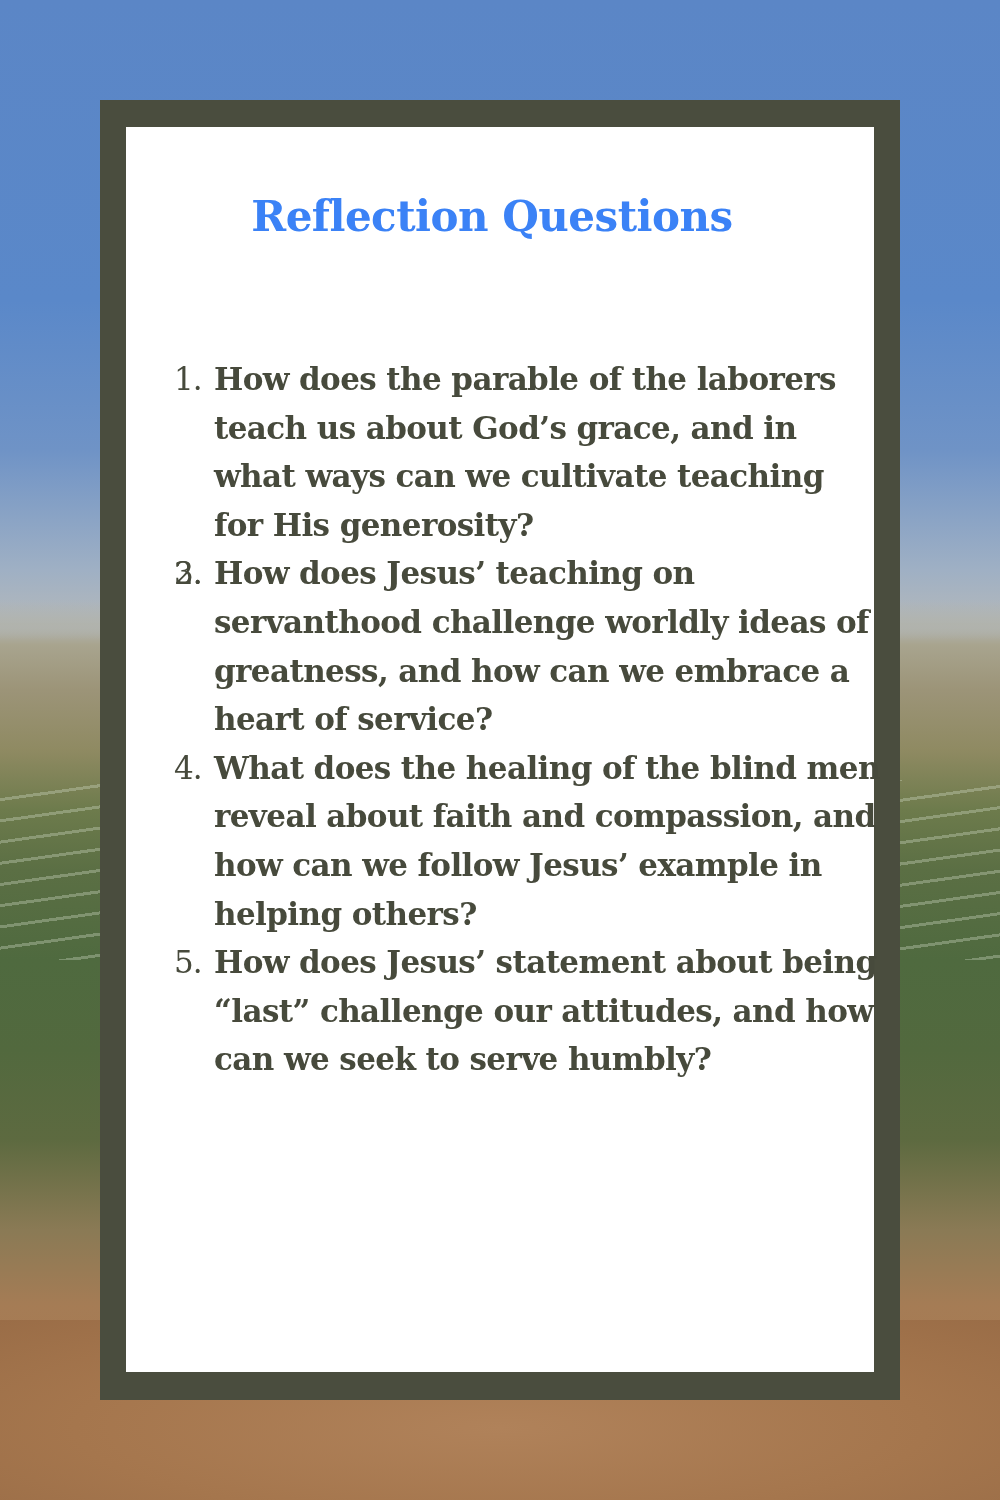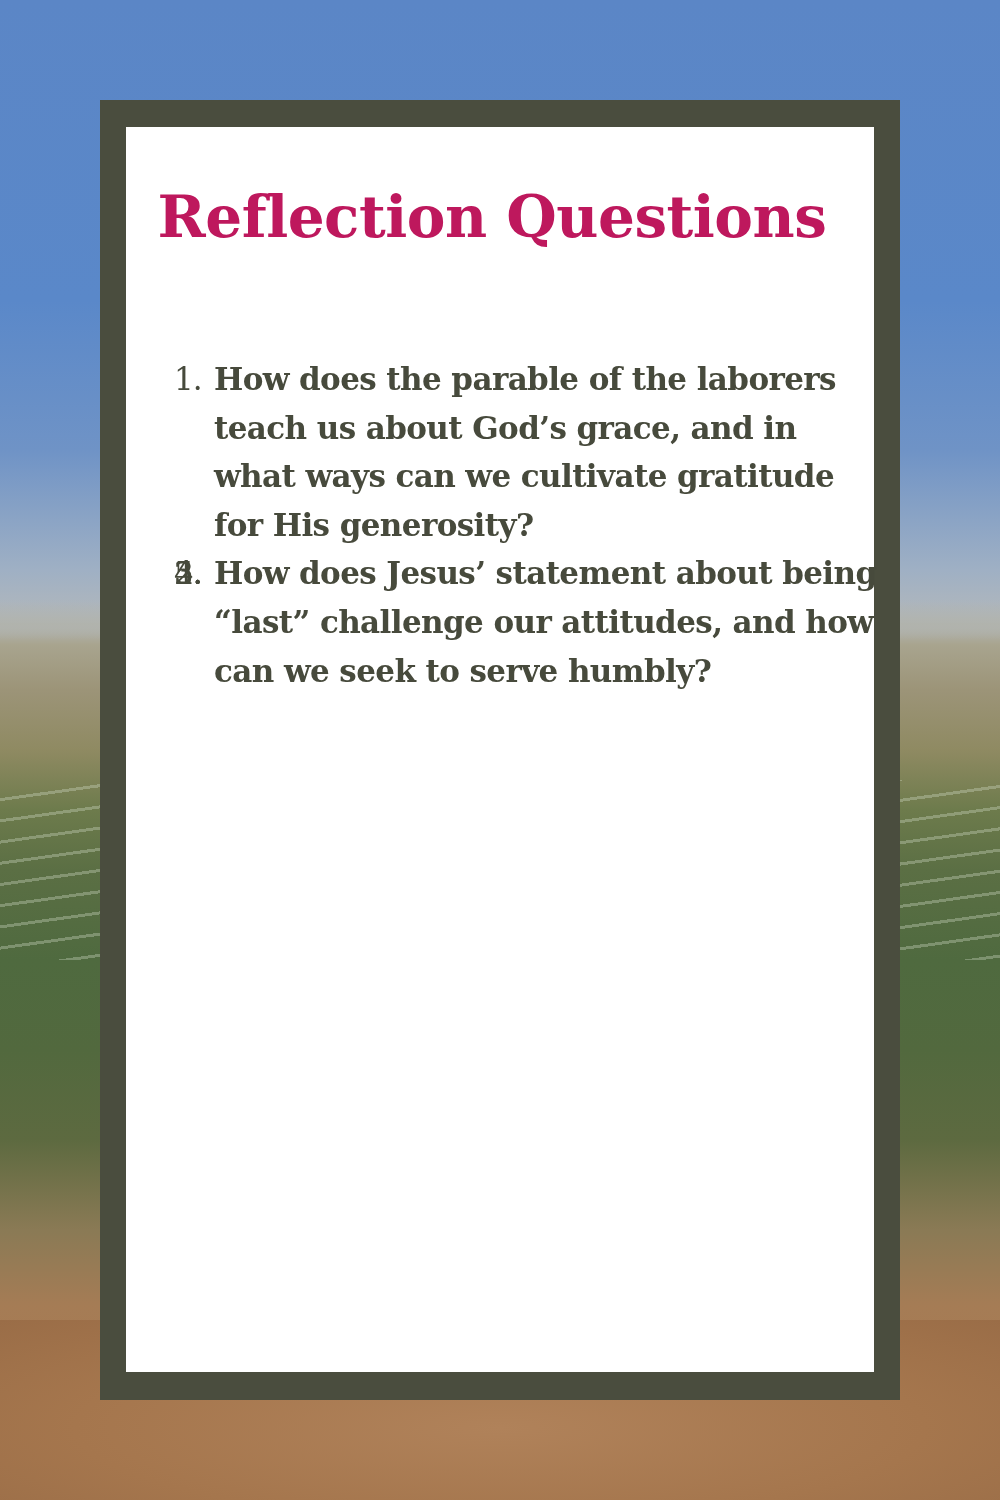--- a/index.html
+++ b/index.html
@@ -30,21 +30,21 @@
     .frame {
       position: absolute; left: 100px; top: 100px; width: 800px; height: 1300px;
       background: #4a4d3e; box-sizing: border-box;
     }
     .card {
       position: absolute; left: 26px; top: 27px; right: 26px; bottom: 28px;
       background: #ffffff;
     }
     .title {
       position: absolute; left: 0; right: 16px; text-align: center;
-      color: #be185d; font-weight: bold; font-size: 58px; line-height: 70px;
+      color: #3b82f6; font-weight: bold; font-size: 42px; line-height: 70px;
       letter-spacing: -0.5px;
     }
     .title.l1 { top: 55px; }
     .title.l2 { top: 145px; }
     .list {
       position: absolute; left: 46px; top: 228px; width: 710px;
       margin: 0; padding: 0; list-style: none;
       color: #474a3c; font-size: 31px; line-height: 48.6px;
     }
     .item { position: relative; padding-left: 42px; font-weight: bold; letter-spacing: -0.6px; }
@@ -61,30 +61,32 @@
   <div class="fields"></div>
   <div class="dirt"></div>
 </div>
 
 <div class="frame">
   <div class="card">
     <div class="title l1">Reflection Questions</div>
     <ol class="list">
       <li class="item">
         <span class="num">1.</span>
-        <span>How does the parable of the laborers teach us about God’s grace, and in what ways can we cultivate gratitude for His generosity?</span>
+        <span>How does the parable of the laborers teach us about God’s grace, and in what ways can we cultivate teaching for His generosity?</span>
       </li>
       <li class="item">
         <span class="num">2.</span>
       </li>
       <li class="item">
         <span class="num">3.</span>
+        <span>How does Jesus’ teaching on servanthood challenge worldly ideas of greatness, and how can we embrace a heart of service?</span>
       </li>
       <li class="item">
         <span class="num">4.</span>
+        <span>What does the healing of the blind men reveal about faith and compassion, and how can we follow Jesus’ example in helping others?</span>
       </li>
       <li class="item">
         <span class="num">5.</span>
         <span>How does Jesus’ statement about being “last” challenge our attitudes, and how can we seek to serve humbly?</span>
       </li>
     </ol>
   </div>
 </div>
 
 </body></html>

